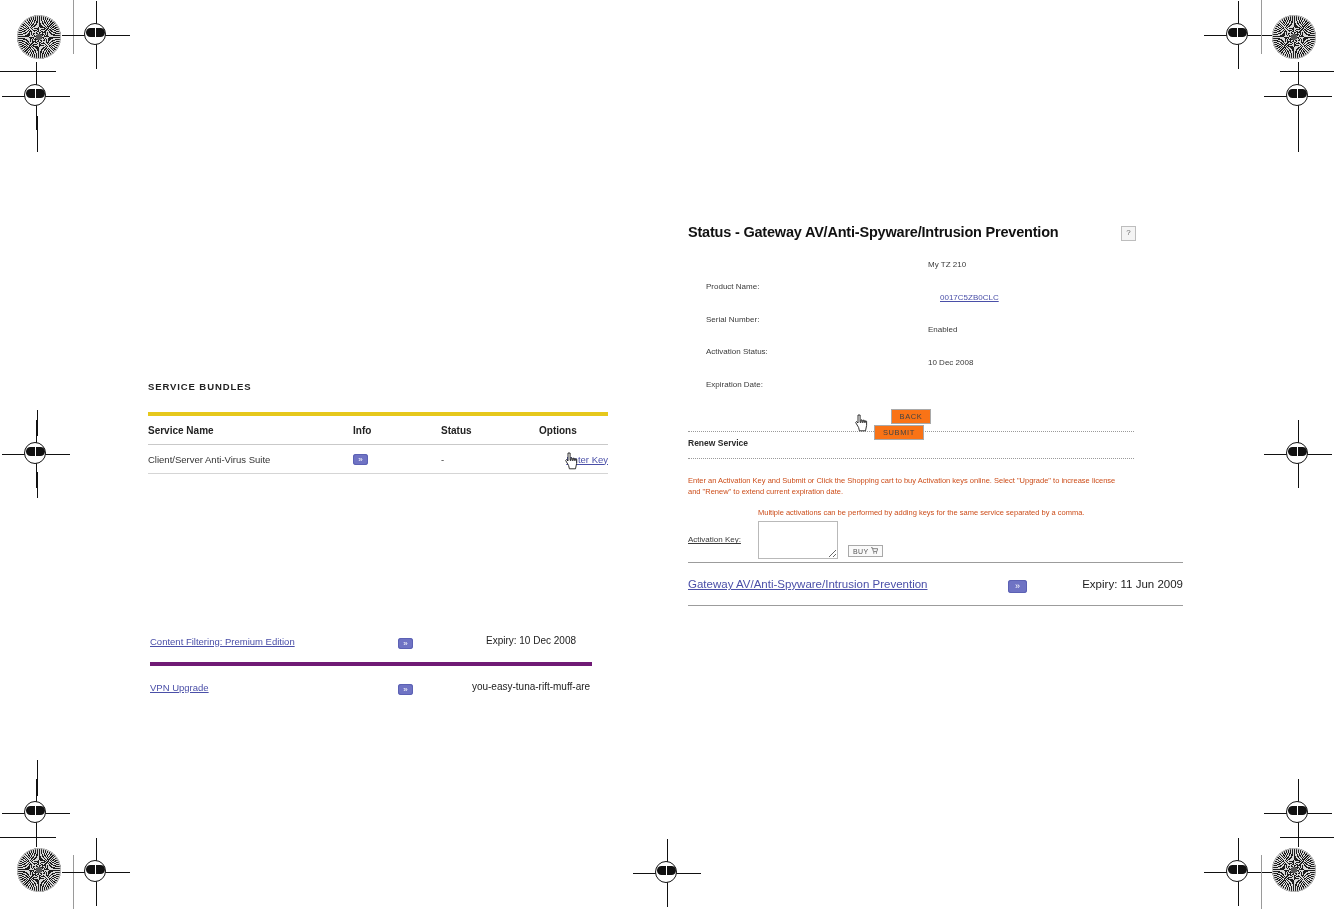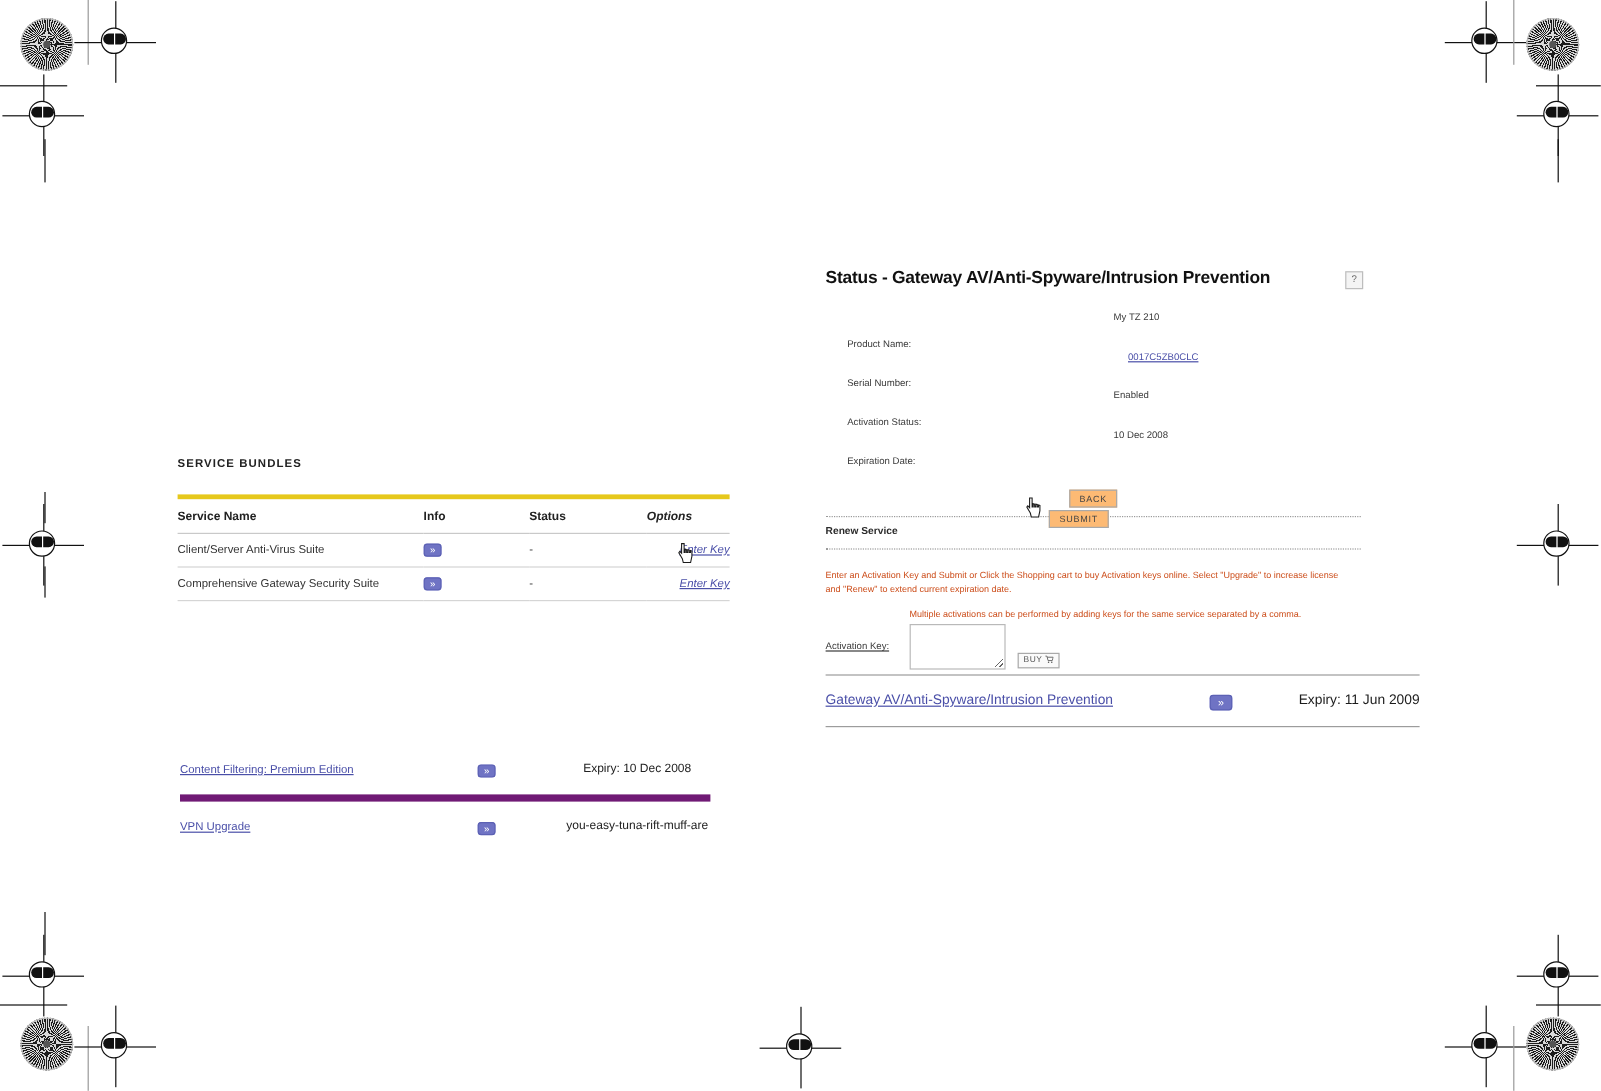--- a/index.html
+++ b/index.html
@@ -98,21 +98,21 @@
     padding: 8px 0 8px 0;
     border-bottom: 1px solid #d5d5d5;
     vertical-align: middle;
   }
   .col-name   { width: 205px; }
   .col-info   { width: 88px; }
   .col-status { width: 98px; }
   .col-opts   { width: 69px; }
   .th-info, .td-info { text-align: left; }
   .th-status, .td-status { text-align: left; }
-  .th-opts, .td-opts { text-align: right; font-style: italic; }
+  .th-opts, .td-opts { text-align: right; }
 
   .chev-btn {
     display: inline-block;
     width: 15px; height: 11px;
     border-radius: 3px;
     background: #6f73c4;
     color: #fff;
     font-size: 8px;
     line-height: 11px;
     text-align: center;
@@ -132,21 +132,21 @@
   .lower-list {
     position: absolute;
     left: 150px;
     top: 620px;
     width: 442px;
   }
   .lower-row {
     display: flex;
     align-items: center;
     padding: 9px 0 9px 0;
-    border-bottom: 6px solid #701a75;
+    border-bottom: 4px solid #701a75;
     min-height: 24px;
   }
   .lower-row:last-child { border-bottom: none; }
   .lower-name { width: 248px; font-size:10px; }
   .lower-icon { width: 72px; text-align: left; }
   .lower-expiry {
     flex: 1;
     text-align: center;
     font-size: 10px;
     color: #222;
@@ -192,21 +192,21 @@
   .info-value a, .info-value .sn {
     color: #4a4fa8; text-decoration: underline; cursor:pointer;padding-left:12px;
   }
 
   .back-wrap { text-align: center; margin-top: 15px; }
   .btn-std {
     display: inline-block;
     font-size: 7.5px;
     letter-spacing: 0.6px;
     color: #444;
-    background: #fdba74;
+    background: #f97316;
     border: 1px solid #a9a9a9;
     padding: 2px 8px 2px 8px;
     cursor: pointer;
     font-family: "Liberation Sans", sans-serif;
   }
   .dotted-rule {
     border-top: 1px dotted #9a9a9a;
     margin-top: 7px;
   }
   .section-label {
@@ -430,30 +430,20 @@
       <tr>
         <td>Client/Server Anti-Virus Suite</td>
         <td class="td-info">
           <span class="chev-btn">»</span>
         </td>
         <td class="td-status">-</td>
         <td class="td-opts">
           <span class="link">Enter Key</span>
         </td>
       </tr>
-      <tr>
-        <td>Comprehensive Gateway Security Suite</td>
-        <td class="td-info">
-          <span class="chev-btn">»</span>
-        </td>
-        <td class="td-status">-</td>
-        <td class="td-opts">
-          <span class="link">Enter Key</span>
-        </td>
-      </tr>
     </tbody>
   </table>
 </div>
 
 <div class="cursor" style="left:565px; top:452px;">
   <svg width="14" height="18" viewBox="0 0 14 18">
     <path d="M3 1 L3 9 L1.5 7.5 L0.7 8.6 L3.6 13.5 L4.4 16.8 L10.5 16.8 L11.6 11.5 L11.6 7.2 L10.4 6.8 L10.4 8.4 L9.4 8.4 L9.4 6.4 L8.2 6.1 L8.2 8.4 L7.2 8.4 L7.2 6.1 L6.0 5.8 L6.0 8.4 L5.1 8.4 L5.1 1 Z" fill="#ffffff" stroke="#1b1b1b" stroke-width="0.9"></path>
   </svg>
 </div>
 

